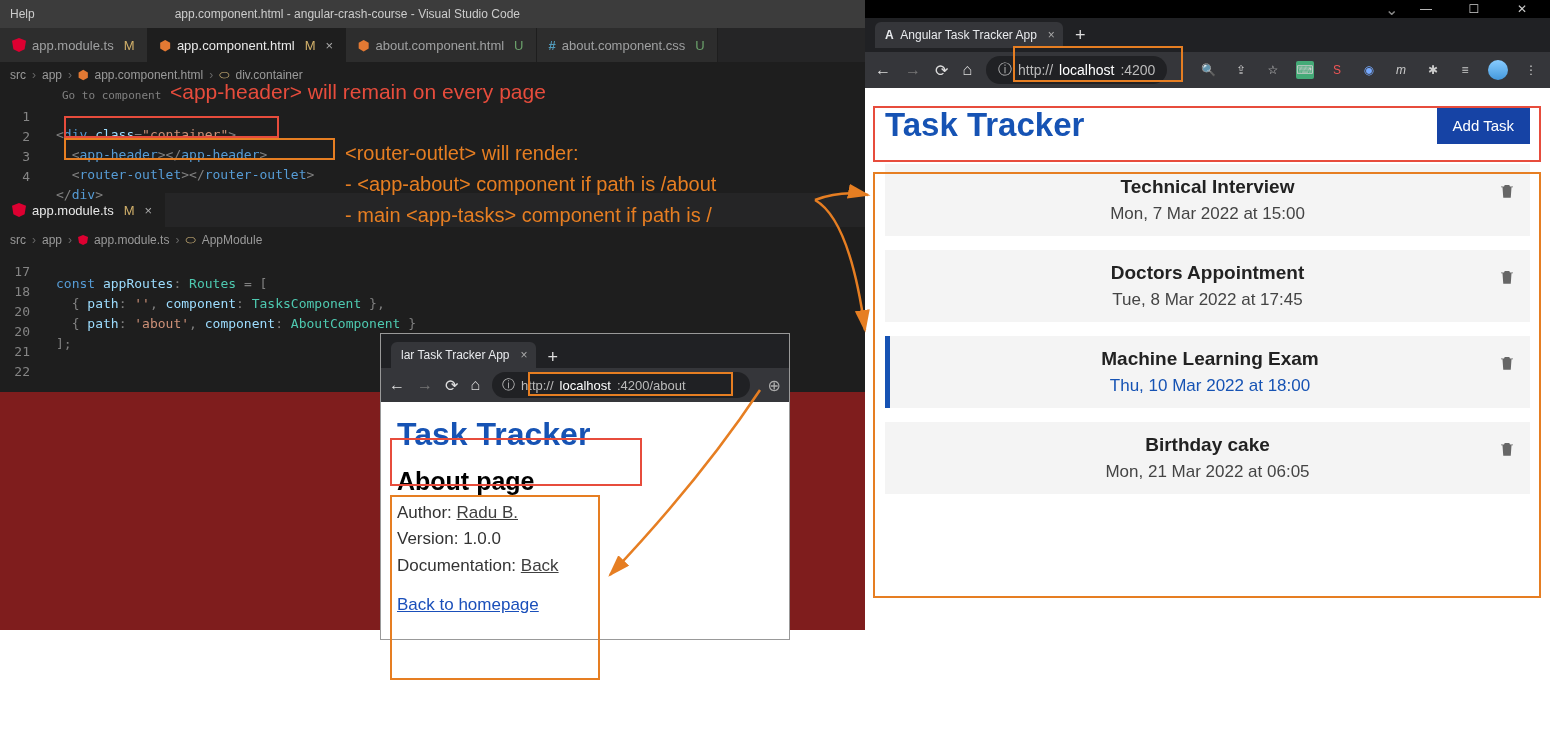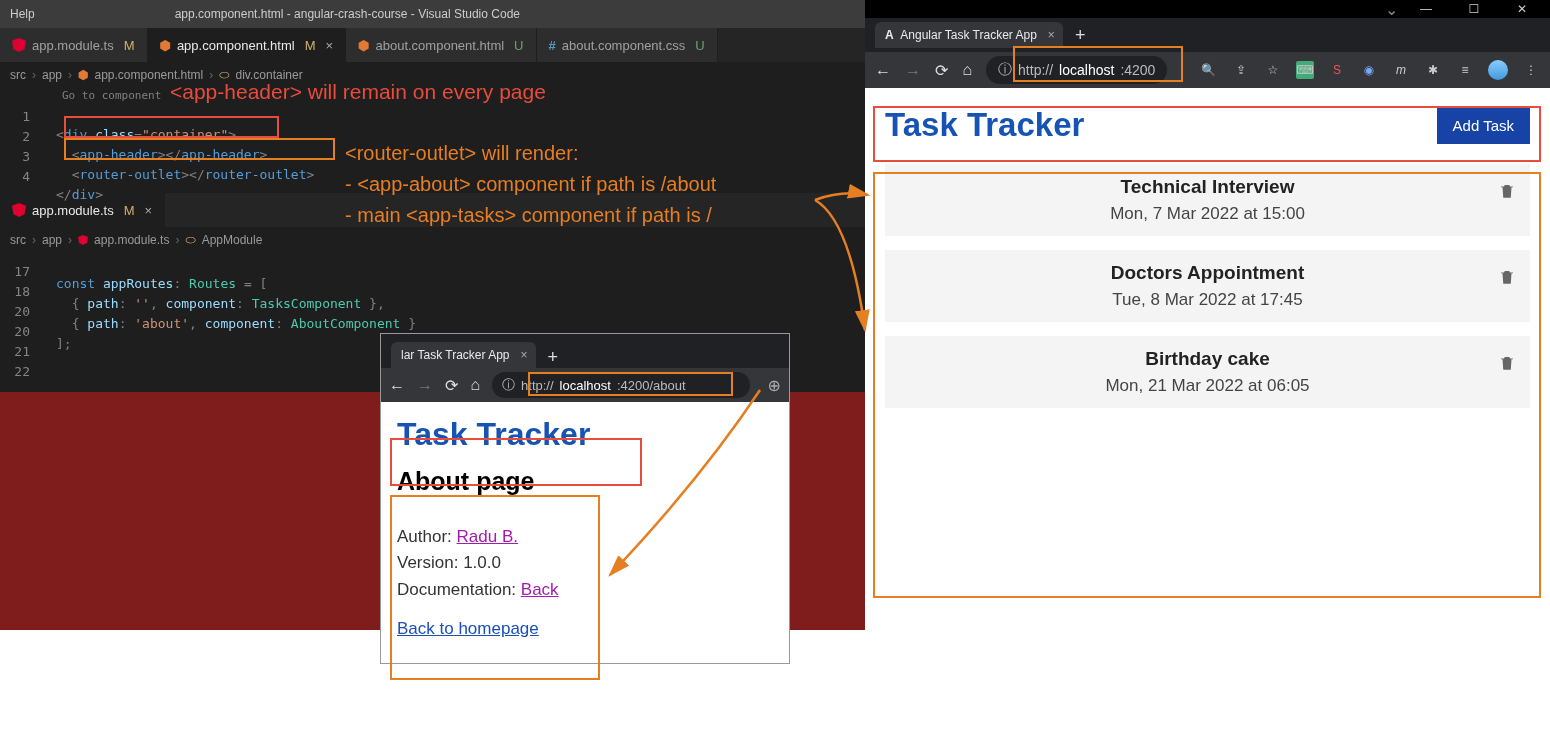--- a/index.html
+++ b/index.html
@@ -45,23 +45,23 @@
   .browser-sm { position: absolute; left: 380px; top: 333px; width: 410px; background: #fff; border: 1px solid #999; }
   .bs-tabbar { background: #202124; height: 34px; display: flex; align-items: flex-end; padding-left: 10px; gap: 12px; }
   .bs-tab { background: #35363a; color: #e8eaed; font-size: 12px; padding: 6px 26px 6px 10px; border-radius: 6px 6px 0 0; position: relative; }
   .bs-tab .x { position: absolute; right: 8px; top: 6px; color: #aaa; }
   .bs-plus { color: #ddd; font-size: 18px; }
   .bs-toolbar { background: #35363a; height: 34px; display: flex; align-items: center; padding: 0 8px; gap: 12px; color: #ddd; }
   .bs-url { flex: 1; background: #202124; color: #bbb; border-radius: 14px; padding: 4px 10px; font-size: 13px; display: flex; align-items: center; gap: 6px; }
   .bs-url .host { color: #fff; }
   .bs-body { background: #fff; padding: 14px 16px 24px; }
   .tt-h1 { color: #1653b4; font-weight: 800; font-size: 32px; margin-bottom: 14px; }
-  .about-h2 { font-size: 25px; font-weight: 700; margin-bottom: 28px; }
+  .about-h2 { font-size: 25px; font-weight: 700; margin-bottom: 4px; }
   .about-p { color: #333; font-size: 17px; line-height: 1.55; }
-  .about-p a { color: #a21caf; text-decoration: underline; }
+  .about-p a { color: #404040; text-decoration: underline; }
   .back-link { display: inline-block; margin-top: 16px; color: #1a4fba; text-decoration: underline; font-size: 17px; }
 
   
   .browser-lg { position: absolute; right: 0; top: 0; width: 685px; height: 742px; background: #fff; }
   .bl-top { background: #000; height: 18px; display: flex; justify-content: flex-end; align-items: center; gap: 4px; padding-right: 6px; }
   .win-ctl { width: 44px; height: 18px; display: flex; align-items: center; justify-content: center; color: #ccc; font-size: 12px; }
   .bl-tabbar { background: #202124; height: 34px; display: flex; align-items: center; padding-left: 10px; gap: 12px; }
   .bl-toolbar { background: #35363a; height: 36px; display: flex; align-items: center; padding: 0 10px; gap: 14px; color: #ddd; }
   .bl-url { background: #202124; color: #bbb; border-radius: 16px; padding: 5px 12px; font-size: 14px; display: flex; align-items: center; gap: 6px; }
   .bl-url .host { color: #fff; }
@@ -276,20 +276,27 @@
               <path d="M6 7h12l-1 14H7L6 7zm3-3h6l1 2H8l1-2zM4 6h16v1H4z"></path>
             </svg></span>
         </div>
         <div class="task">
           <h3>Doctors Appointment</h3>
           <p>Tue, 8 Mar 2022 at 17:45</p>
           <span class="trash"><svg width="18" height="18" viewBox="0 0 24 24" fill="#666">
               <path d="M6 7h12l-1 14H7L6 7zm3-3h6l1 2H8l1-2zM4 6h16v1H4z"></path>
             </svg></span>
         </div>
+        <div class="task rem">
+          <h3>Machine Learning Exam</h3>
+          <p>Thu, 10 Mar 2022 at 18:00</p>
+          <span class="trash"><svg width="18" height="18" viewBox="0 0 24 24" fill="#666">
+              <path d="M6 7h12l-1 14H7L6 7zm3-3h6l1 2H8l1-2zM4 6h16v1H4z"></path>
+            </svg></span>
+        </div>
         <div class="task">
           <h3>Birthday cake</h3>
           <p>Mon, 21 Mar 2022 at 06:05</p>
           <span class="trash"><svg width="18" height="18" viewBox="0 0 24 24" fill="#666">
               <path d="M6 7h12l-1 14H7L6 7zm3-3h6l1 2H8l1-2zM4 6h16v1H4z"></path>
             </svg></span>
         </div>
       </div>
   </div>
 </div>

